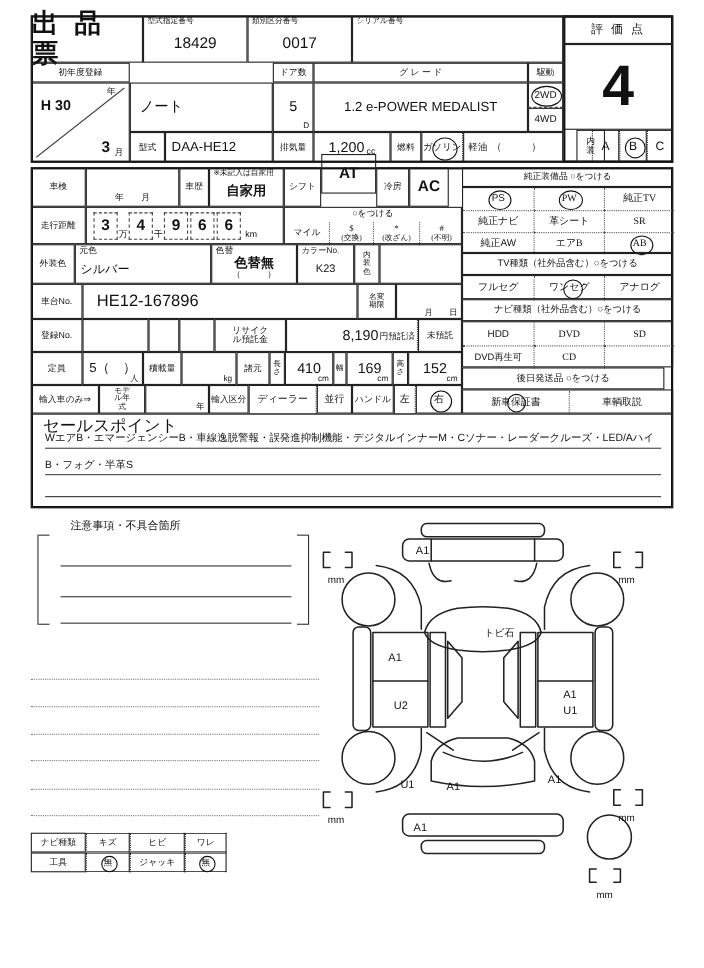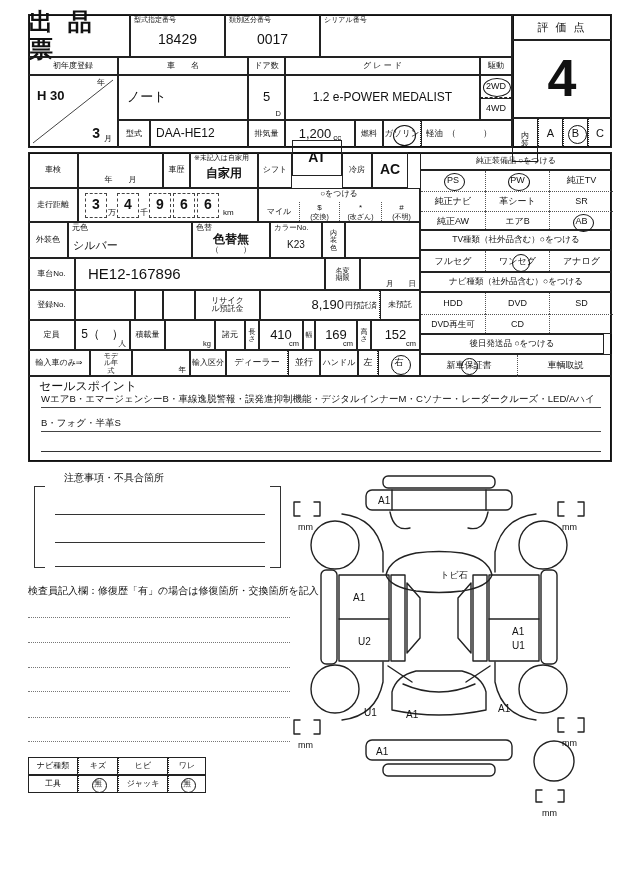--- a/index.html
+++ b/index.html
@@ -7,21 +7,21 @@
          font-family:"Liberation Sans","DejaVu Sans",sans-serif;color:#111;border-radius:16px;}
   .cell{position:absolute;box-sizing:border-box;border:1px solid #222;display:flex;
         align-items:center;justify-content:center;font-size:11px;line-height:1.1;background:transparent;}
   .nb{border:none;}
   .outer{position:absolute;box-sizing:border-box;border:2px solid #111;pointer-events:none;}
   .lblcorner{position:absolute;top:1px;left:3px;font-size:7px;white-space:nowrap;}
   .blbr{position:absolute;bottom:1px;right:3px;font-size:7.5px;}
   .small{font-size:8px;} .tiny{font-size:7px;}
   .b{font-weight:bold;}
   .vstack{word-break:break-all;line-height:1.05;text-align:center;}
-  .dl{border-left:1px dotted #555;} .dt{border-top:1px dotted #555;}
+  .dl{border-left:1px dotted #555;font-family:Liberation Serif, serif;} .dt{border-top:1px dotted #555;}
   .dashb{box-sizing:border-box;border:1px dashed #444;width:22px;height:25px;display:flex;
          align-items:center;justify-content:center;font-size:14px;font-weight:bold;}
   .ring{position:absolute;border:1.6px solid #111;border-radius:50%;pointer-events:none;}
   .rule{position:absolute;border-top:1.2px solid #333;}
   .drule{position:absolute;border-top:1.3px dotted #777;}
   .ul{border-bottom:1px solid #444;}
   .bracket-l{position:absolute;width:12px;border-left:1.5px solid #333;}
   .bracket-l::before,.bracket-l::after{content:"";position:absolute;left:0;width:10px;border-top:1.5px solid #333;}
   .bracket-l::before{top:0;} .bracket-l::after{bottom:0;}
   .bracket-r{position:absolute;width:12px;border-right:1.5px solid #333;}
@@ -45,21 +45,20 @@
   </div>
   <div class="cell" style="left:225px;top:14px;width:95px;height:43px">
     <span class="lblcorner">類別区分番号</span>
     <span style="font-size:14px;margin-top:8px">0017</span>
   </div>
   <div class="cell" style="left:320px;top:14px;width:192px;height:43px">
     <span class="lblcorner">シリアル番号</span>
   </div>
 
   <div class="cell small" style="left:28px;top:57px;width:90px;height:18px">初年度登録</div>
-  <div class="cell small" style="left:118px;top:57px;width:130px;height:18px">車　　名</div>
   <div class="cell small" style="left:248px;top:57px;width:37px;height:18px">ドア数</div>
   <div class="cell small" style="left:285px;top:57px;width:195px;height:18px">グ レ ー ド</div>
   <div class="cell small" style="left:480px;top:57px;width:32px;height:18px">駆動</div>
 
   <div class="cell" style="left:28px;top:75px;width:90px;height:73px">
     <svg width="88" height="71" style="position:absolute;left:0;top:0">
       <line x1="4" y1="67" x2="84" y2="4" stroke="#444" stroke-width="1"></line>
     </svg>
     <span style="position:absolute;top:3px;right:12px;font-size:8px">年</span>
     <span class="b" style="position:absolute;left:8px;top:13px;font-size:13px">H 30</span>
@@ -101,21 +100,21 @@
   <div class="cell" style="left:421px;top:120px;width:91px;height:28px;font-size:8.5px;justify-content:flex-start;padding-left:4px">
     <span>軽油</span>
     <span style="font-size:9px;margin-left:4px">（　　　）</span>
   </div>
 
   <div class="outer" style="left:512px;top:14px;width:100px;height:134px"></div>
   <div class="cell" style="left:512px;top:14px;width:100px;height:26px;font-size:11px;letter-spacing:2px">評 価 点</div>
   <div class="cell" style="left:512px;top:40px;width:100px;height:78px;font-size:52px;font-weight:bold">
     <span>4</span>
   </div>
-  <div class="cell" style="left:512px;top:118px;width:26px;height:44px">
+  <div class="cell" style="left:524px;top:118px;width:26px;height:30px">
     <span class="vstack small" style="width:1em">内装</span>
   </div>
   <div class="cell" style="left:538px;top:118px;width:25px;height:30px;border-left-style:dotted">A</div>
   <div class="cell" style="left:563px;top:118px;width:25px;height:30px;border-left-style:dotted">
     <span>B</span>
     <i class="ring" style="left:4px;top:6px;width:17px;height:17px"></i>
   </div>
   <div class="cell" style="left:588px;top:118px;width:24px;height:30px;border-left-style:dotted">C</div>
 
   <div class="outer" style="left:28px;top:152px;width:584px;height:310px"></div>
@@ -244,21 +243,21 @@
   <div class="cell" style="left:226px;top:350px;width:62px;height:26px;font-size:9px;border-right-style:dotted">ディーラー</div>
   <div class="cell" style="left:288px;top:350px;width:32px;height:26px;font-size:9px">並行</div>
   <div class="cell small" style="left:320px;top:350px;width:38px;height:26px">ハンドル</div>
   <div class="cell" style="left:358px;top:350px;width:20px;height:26px;font-size:9px;border-right-style:dotted">左</div>
   <div class="cell" style="left:378px;top:350px;width:42px;height:26px;font-size:9px">
     <span>右</span>
     <i class="ring" style="left:12px;top:4px;width:18px;height:18px"></i>
   </div>
 
   <div class="cell" style="left:28px;top:376px;width:584px;height:86px">
-    <span style="position:absolute;top:3px;left:10px;font-size:12px">セールスポイント</span>
+    <span style="position:absolute;top:3px;left:10px;font-size:15px">セールスポイント</span>
     <span class="ul" style="position:absolute;top:17px;left:12px;width:560px;font-size:9.5px;padding-bottom:3px">WエアB・エマージェンシーB・車線逸脱警報・誤発進抑制機能・デジタルインナーM・Cソナー・レーダークルーズ・LED/Aハイ</span>
     <span class="ul" style="position:absolute;top:41px;left:12px;width:560px;font-size:9.5px;padding-bottom:3px">B・フォグ・半革S</span>
     <span class="rule" style="top:74px;left:12px;width:560px;border-top-width:1px"></span>
   </div>
 
   <div class="cell small" style="left:420px;top:152px;width:192px;height:18px">純正装備品 ○をつける</div>
   <div class="cell" style="left:420px;top:170px;width:192px;height:60px">
     <div class="nb cell" style="left:0;top:0;width:64px;height:20px;font-size:9px">
       <span>PS</span>
       <i class="ring" style="left:23px;top:2px;width:19px;height:16px"></i>
@@ -308,21 +307,20 @@
     <div class="nb cell dl" style="left:96px;top:0;width:96px;height:22px;font-size:9px">車輌取説</div>
   </div>
 
   <span style="position:absolute;left:64px;top:471px;font-size:10px">注意事項・不具合箇所</span>
   <div class="bracket-l" style="left:34px;top:486px;height:82px"></div>
   <div class="bracket-r" style="left:268px;top:486px;height:82px"></div>
   <span class="rule" style="left:55px;top:514px;width:210px"></span>
   <span class="rule" style="left:55px;top:542px;width:210px"></span>
   <span class="rule" style="left:55px;top:566px;width:210px"></span>
 
-  <span style="position:absolute;left:28px;top:584px;font-size:10px">検査員記入欄：修復歴「有」の場合は修復箇所・交換箇所を記入</span>
   <span class="drule" style="left:28px;top:617px;width:262px"></span>
   <span class="drule" style="left:28px;top:642px;width:262px"></span>
   <span class="drule" style="left:28px;top:667px;width:262px"></span>
   <span class="drule" style="left:28px;top:691px;width:262px"></span>
   <span class="drule" style="left:28px;top:717px;width:262px"></span>
   <span class="drule" style="left:28px;top:741px;width:262px"></span>
 
   <div class="cell small" style="left:28px;top:757px;width:50px;height:18px">ナビ種類</div>
   <div class="cell small" style="left:78px;top:757px;width:40px;height:18px;border-left-style:dotted">キズ</div>
   <div class="cell small" style="left:118px;top:757px;width:50px;height:18px;border-left-style:dotted">ヒビ</div>

